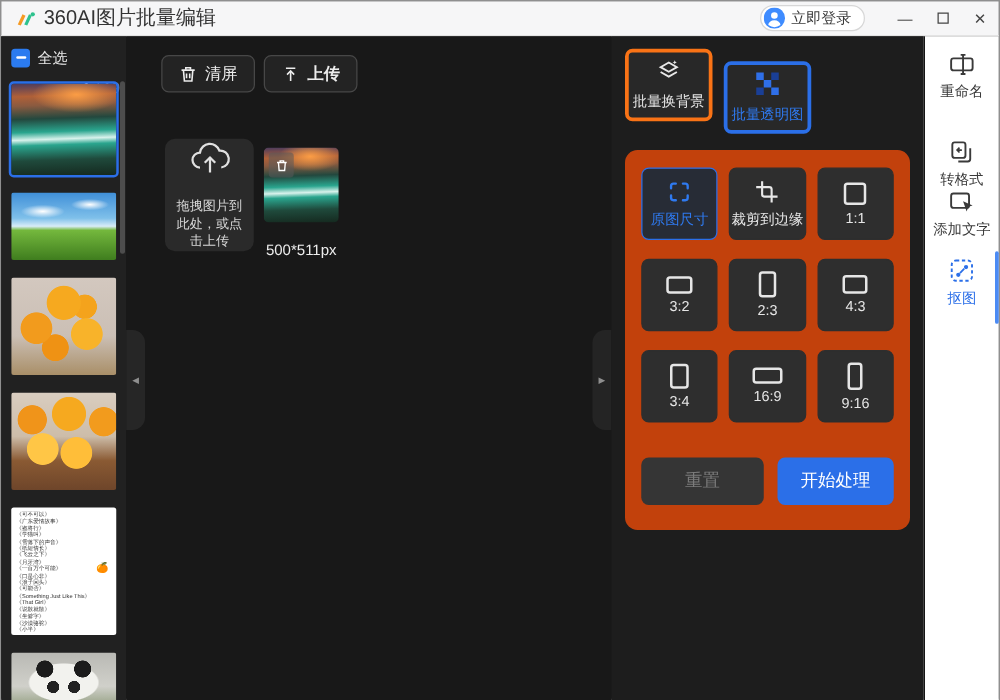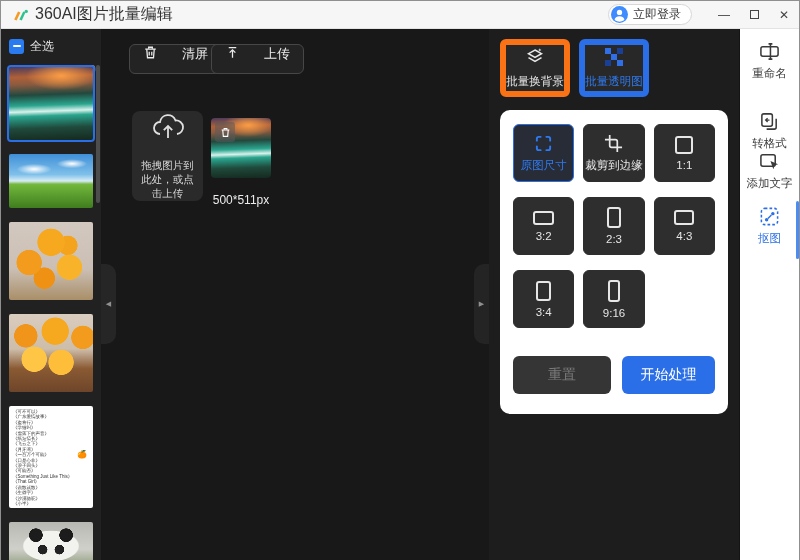--- a/index.html
+++ b/index.html
@@ -69,25 +69,25 @@
       radial-gradient(circle 7px at 32% 22%, #1c1c1c 95%, rgba(0,0,0,0) 100%),
       radial-gradient(circle 7px at 68% 22%, #1c1c1c 95%, rgba(0,0,0,0) 100%),
       radial-gradient(circle 5px at 40% 46%, #222 95%, rgba(0,0,0,0) 100%),
       radial-gradient(circle 5px at 60% 46%, #222 95%, rgba(0,0,0,0) 100%),
       radial-gradient(ellipse 34% 26% at 50% 40%, #f2f2ee 95%, rgba(0,0,0,0) 100%),
       linear-gradient(180deg,#b9b9b4 0%,#d0d0ca 45%,#8f9c7c 75%,#5f7a4a 100%); }
   .sb-scrollbar { position:absolute; right:1px; top:36px; width:4px; height:138px; background:#4d4d4d; border-radius:2px; cursor:pointer; }
 
   
   .canvas { position:relative; flex:1; background:#181818; }
-  .canvas-btn { position:absolute; height:30px; display:flex; align-items:flex-start; gap:24px;
+  .canvas-btn { position:absolute; height:30px; display:flex; align-items:center; gap:6px;
                 border:1px solid #474747; border-radius:6px; background:#232323; color:#ececec;
                 font-size:13px; padding:0 13px; cursor:pointer; }
   .btn-clear { left:28px; top:15px; }
-  .btn-upload { left:110px; top:15px; }
+  .btn-upload { left:110px; top:15px;font-weight:bold; }
   .dropzone { position:absolute; left:31px; top:82px; width:71px; height:90px; background:#2a2a2a;
               border-radius:8px; display:flex; flex-direction:column; align-items:center;
               justify-content:center; gap:18px; cursor:pointer; padding:0 7px; }
   .dropzone-text { font-size:10.5px; line-height:14px; color:#d8d8d8; text-align:center; }
   .canvas-thumb { position:absolute; left:110px; top:89px; width:60px; height:60px; border-radius:4px;
                   overflow:hidden; cursor:pointer;
     background:
       radial-gradient(ellipse 60% 28% at 62% 12%, rgba(255,160,70,.95), rgba(255,160,70,0) 70%),
       linear-gradient(178deg,#4a3b5e 0%,#b06038 14%,#8a5a40 24%,#23483e 38%,#2aa58e 52%,#d8f2ec 60%,#2aa58e 66%,#1f4a3c 82%,#15291f 100%); }
   .thumb-trash { position:absolute; left:4px; top:4px; width:20px; height:20px; border-radius:3px;
@@ -96,27 +96,27 @@
                 font-size:12px; color:#ececec; }
   .collapse-tab { position:absolute; top:235px; width:15px; height:80px; background:#262626;
                   display:flex; align-items:center; justify-content:center; cursor:pointer;
                   color:#8f8f8f; font-size:7px; }
   .tab-left { left:0; border-radius:0 10px 10px 0; }
   .tab-right { right:0; border-radius:10px 0 0 10px; background:#242424; }
 
   
   .rpanel { width:250px; flex:none; background:#1d1d1d; padding:10px 11px; }
   .mode-tabs { display:flex; gap:9px; }
-  .mode-tab { width:70px; height:58px; background:#282828; border:6px solid #f97316; border-radius:6px;
+  .mode-tab { width:70px; height:58px; background:#282828; border:3px solid #f97316; border-radius:6px;
               display:flex; flex-direction:column; align-items:center; justify-content:center; gap:7px;
               cursor:pointer; }
   .mode-tab span { font-size:11.5px; color:#e4e4e4; white-space:nowrap; }
-  .mode-tab.selected { border-color:#2b6fe8; }
+  .mode-tab.selected { border-color:#2b6fe8;margin-top:10px; }
   .mode-tab.selected span { color:#2f7af0; }
-  .options-panel { margin-top:13px; background:#ffffff; border-radius:10px; padding:14px 13px 20px; height:304px; }
+  .options-panel { margin-top:13px; background:#c2410c; border-radius:10px; padding:14px 13px 20px; height:304px; }
   .size-grid { display:grid; grid-template-columns:repeat(3,1fr); gap:15px 9px; }
   .size-opt { height:58px; background:#2e2e2e; border:1px solid #2e2e2e; border-radius:6px;
               display:flex; flex-direction:column; align-items:center; justify-content:center; gap:5px;
               cursor:pointer; }
   .size-opt span { font-size:11.5px; color:#e6e6e6; white-space:nowrap; }
   .size-opt.selected { border-color:#2b6fe8; background:#272c36; }
   .size-opt.selected span { color:#2f7af0; }
   .ratio-box { border:2px solid #e6e6e6; border-radius:3px; }
   .r11 { width:18px; height:18px; } .r32 { width:21px; height:14px; } .r23 { width:14px; height:21px; }
   .r43 { width:20px; height:15px; } .r34 { width:15px; height:20px; } .r169 { width:24px; height:13px; }
@@ -307,20 +307,24 @@
           </div>
           <div class="size-opt">
             <div class="ratio-box r43"></div>
             <span>4:3</span>
           </div>
           <div class="size-opt">
             <div class="ratio-box r34"></div>
             <span>3:4</span>
           </div>
           <div class="size-opt">
+            <div class="ratio-box r169"></div>
+            <span>16:9</span>
+          </div>
+          <div class="size-opt">
             <div class="ratio-box r916"></div>
             <span>9:16</span>
           </div>
         </div>
         <div class="actions">
           <button class="btn-reset">重置</button>
           <button class="btn-process">开始处理</button>
         </div>
       </div>
     </div>

